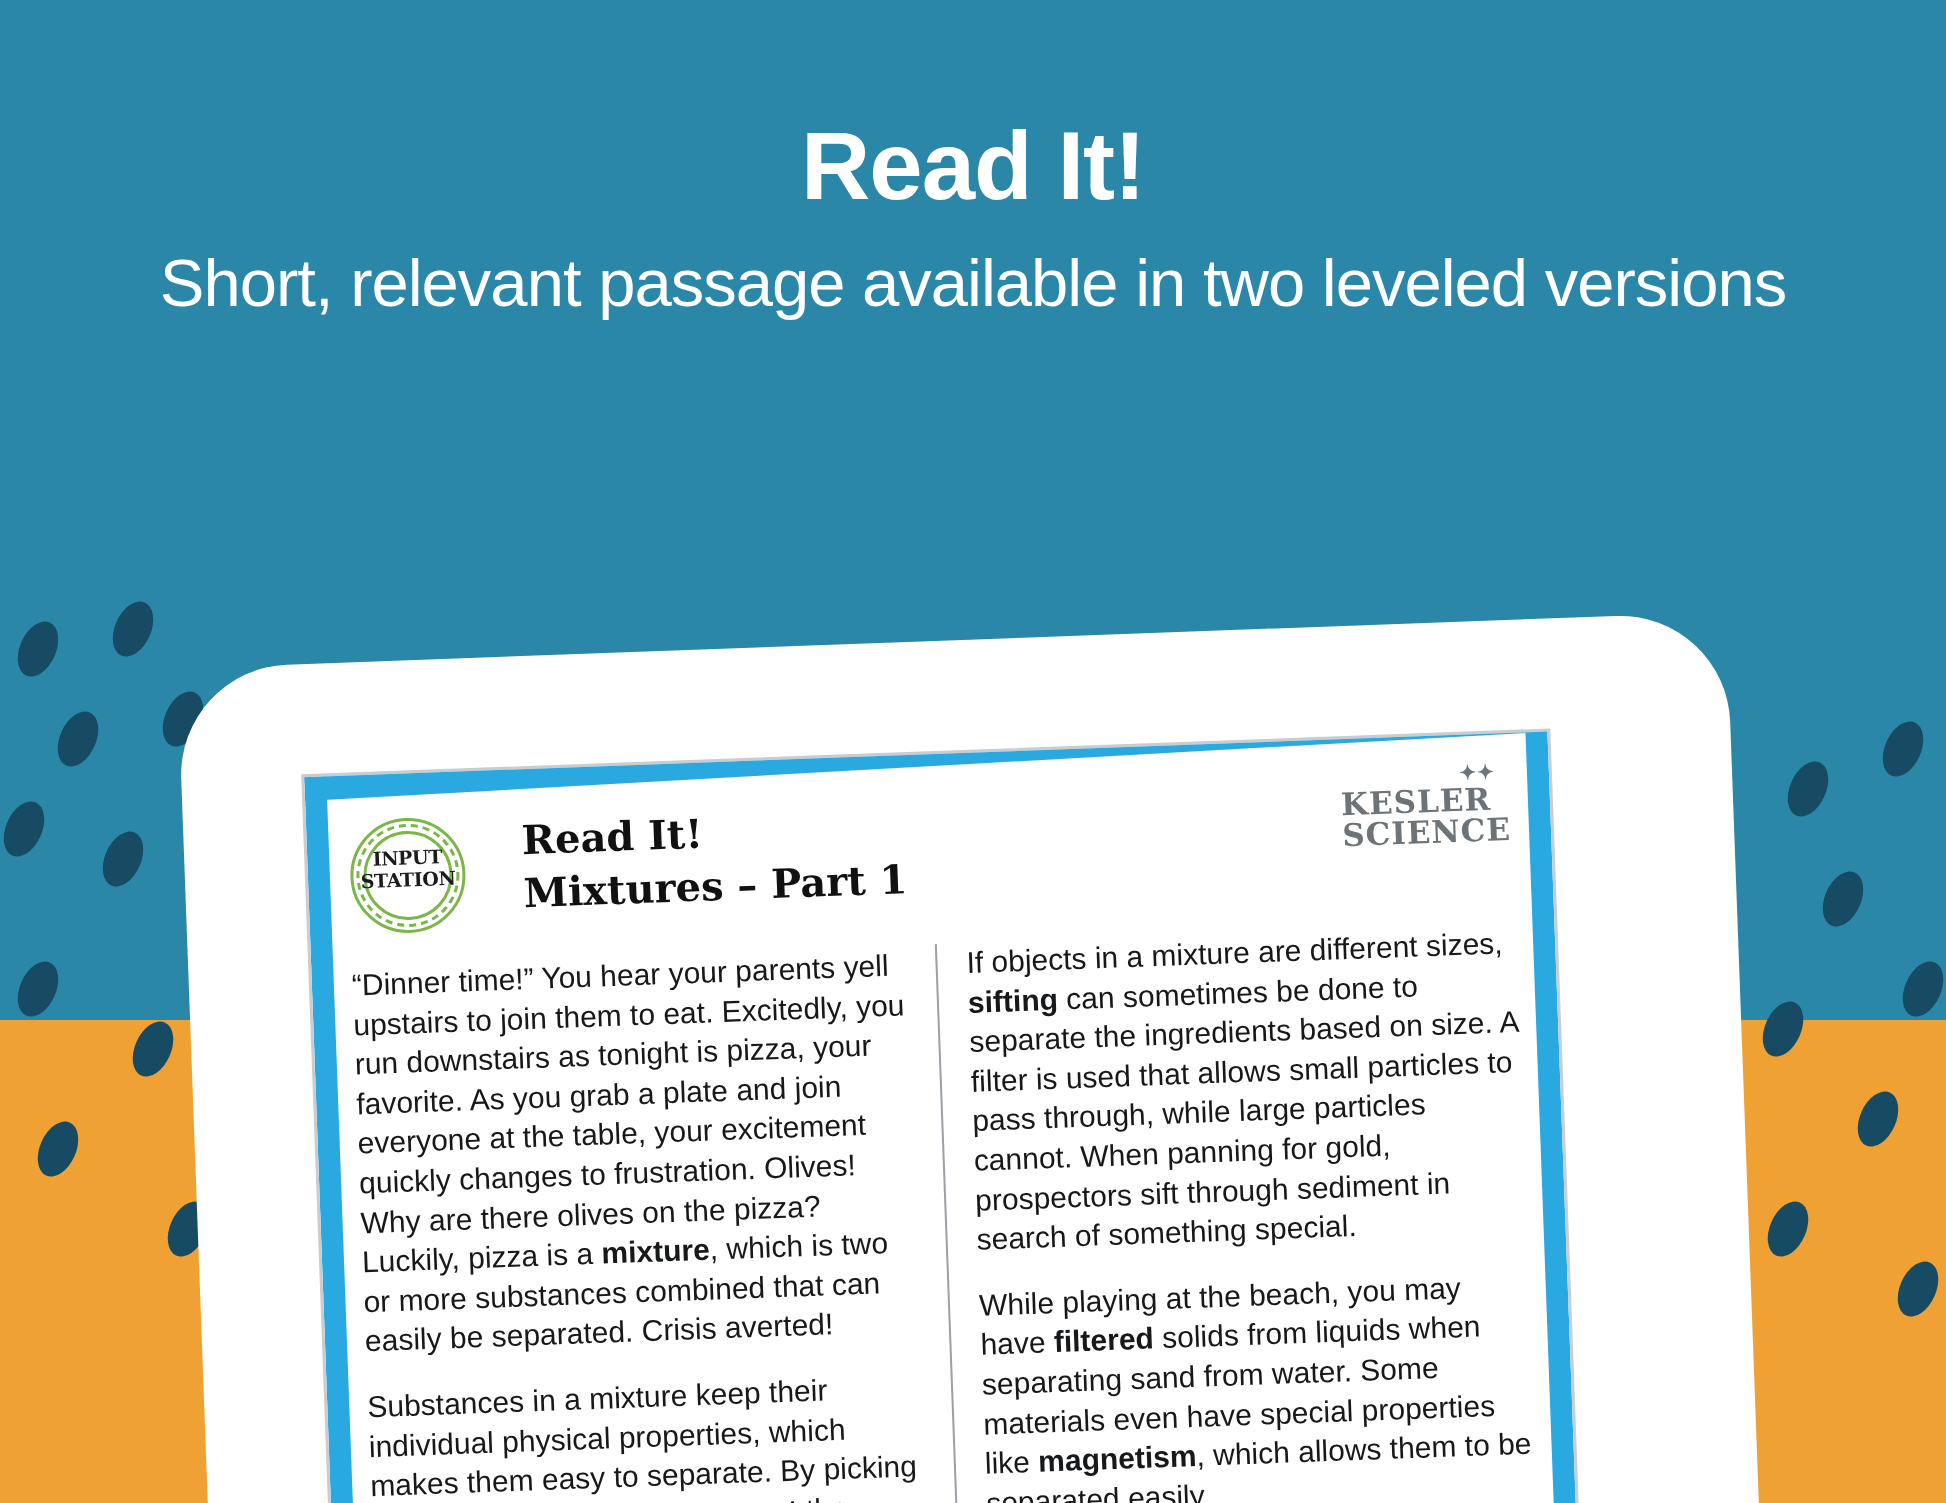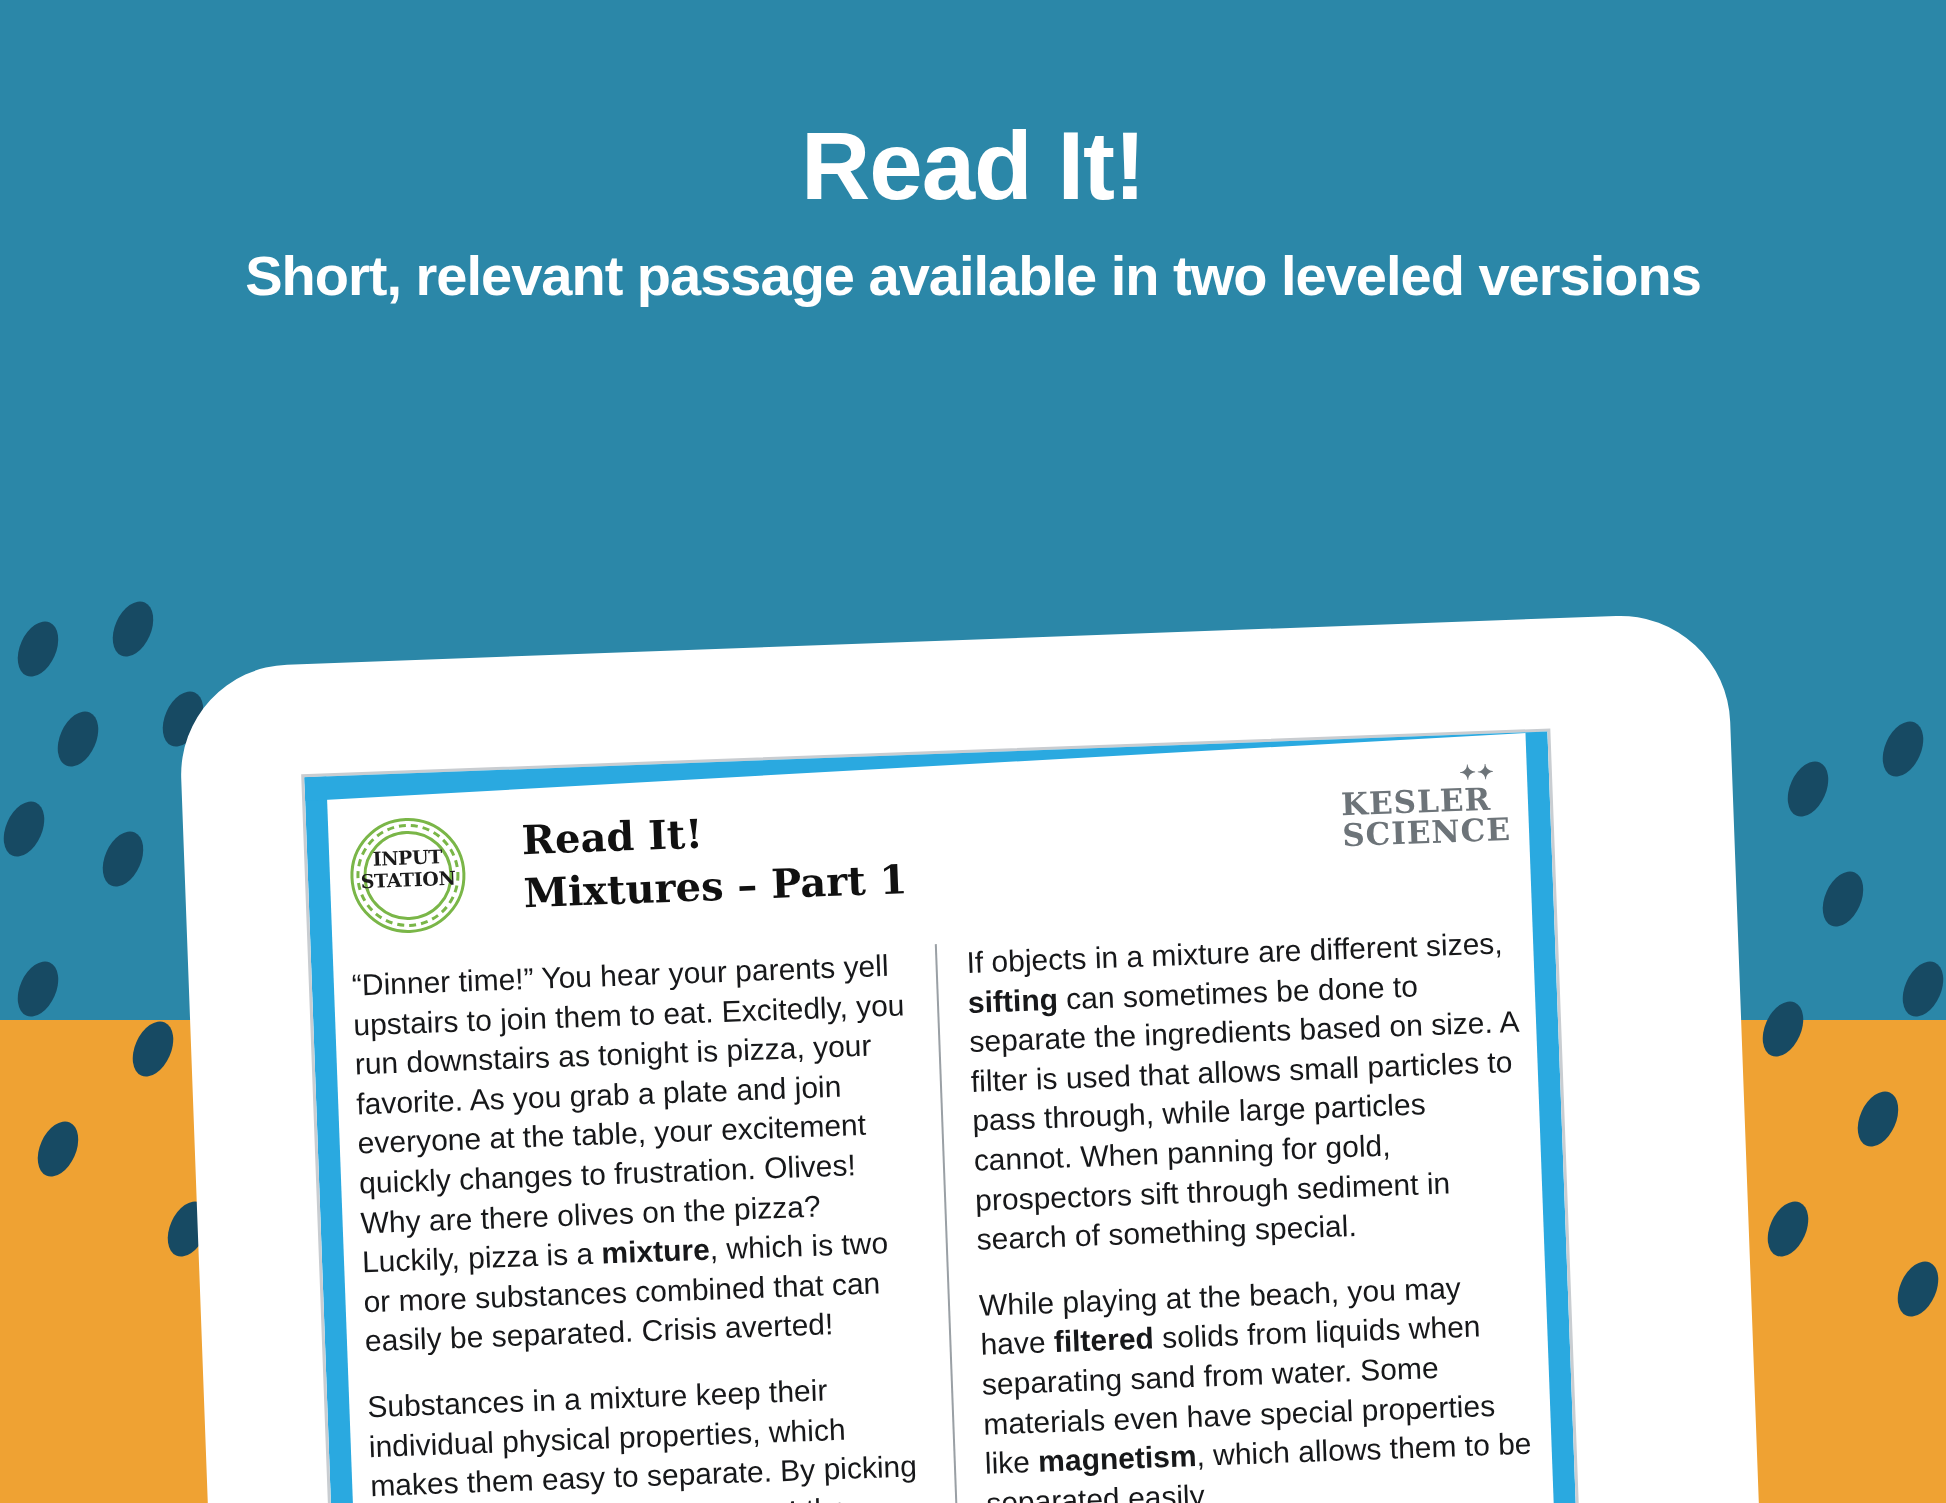--- a/index.html
+++ b/index.html
@@ -39,22 +39,22 @@
     z-index: 5;
   }
   #headline .line1 {
     font-size: 96px;
     font-weight: bold;
     letter-spacing: -1px;
     line-height: 1.0;
     margin-bottom: 26px;
   }
   #headline .line2 {
-    font-size: 56px;
-    font-weight: bold;
+    font-size: 67px;
+    font-weight: normal;
     line-height: 1.28;
     letter-spacing: -1px;
   }
 
   
   .dot {
     position: absolute;
     background: #174a63;
     border-radius: 50%;
     z-index: 2;

